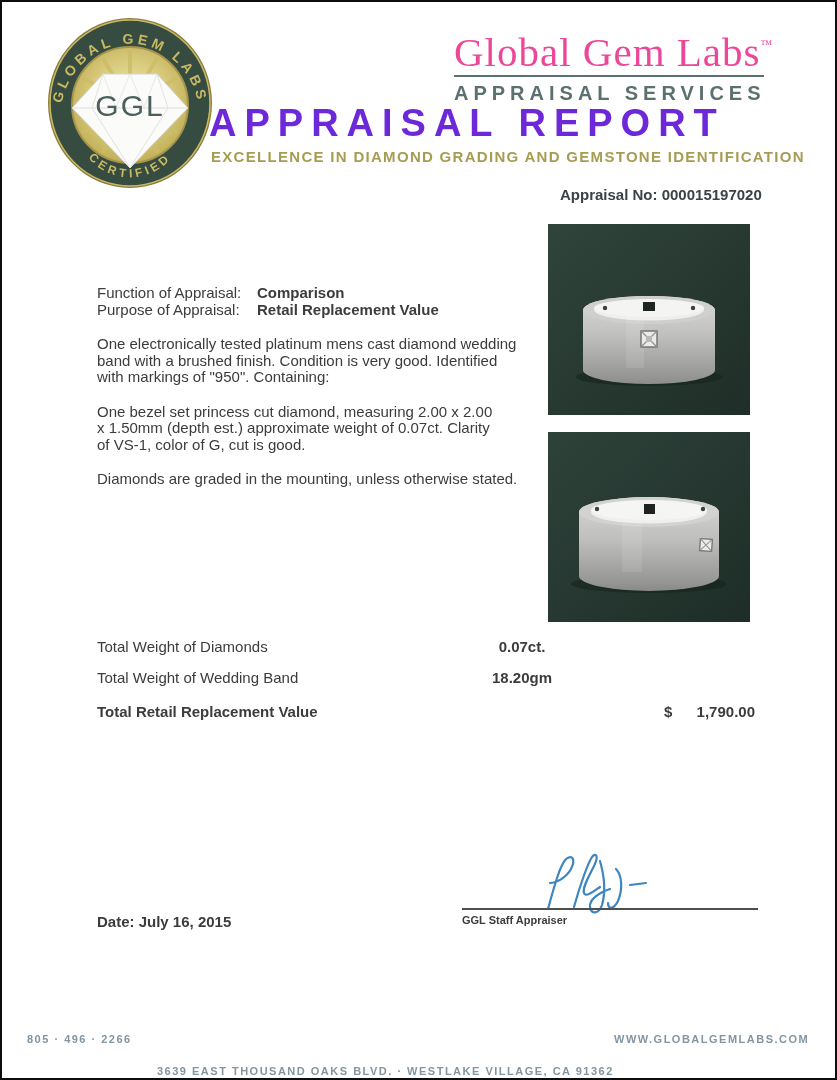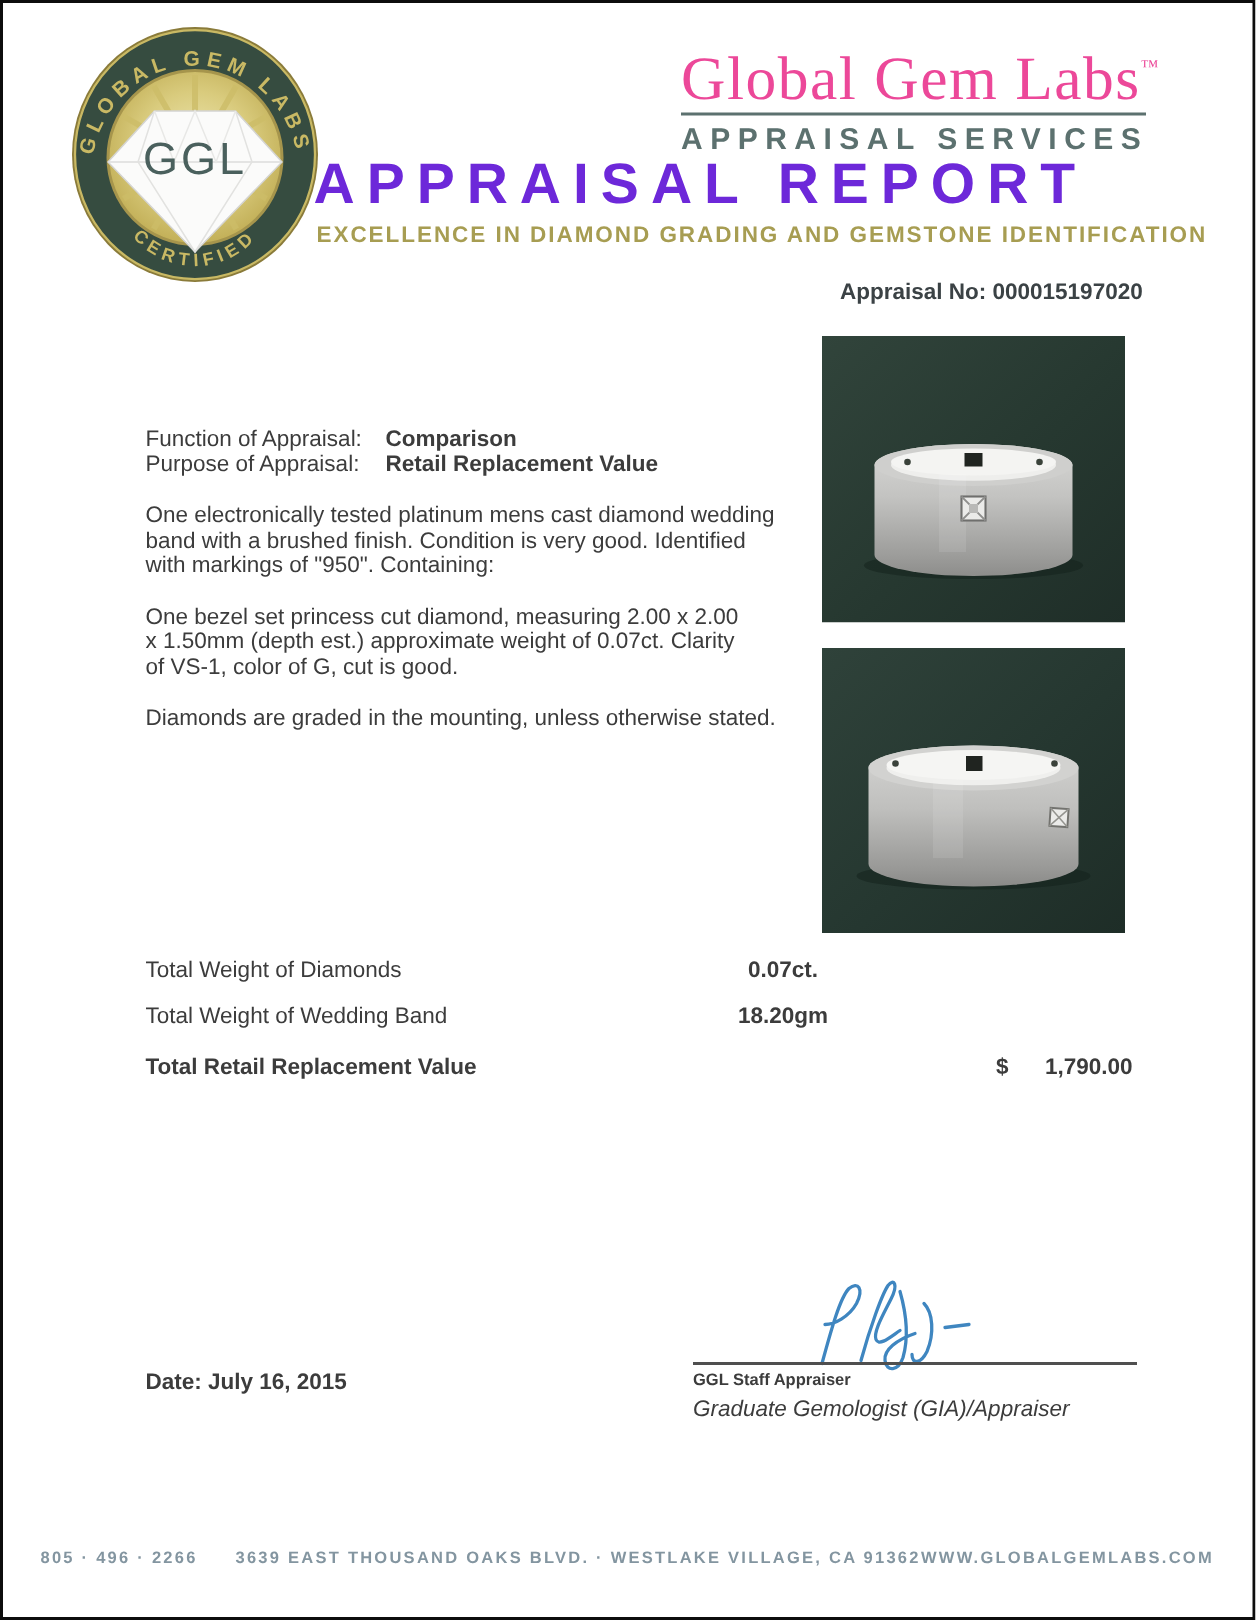--- a/index.html
+++ b/index.html
@@ -62,21 +62,21 @@
   .sig-line{position:absolute;left:460px;top:906px;width:296px;border-top:2px solid #4f4f4f;}
   .signer{position:absolute;left:460px;top:912px;font-size:11px;font-weight:bold;}
   .signer-title{position:absolute;left:460px;top:929px;font-size:15px;font-style:italic;}
   .date{position:absolute;left:95px;top:911px;font-size:15px;font-weight:bold;}
   
   .footer-item{
     position:absolute;top:1031px;font-size:11px;font-weight:bold;
     letter-spacing:1.5px;color:#8395a0;white-space:nowrap;
   }
   .f-phone{left:25px;}
-  .f-address{left:155px;}
+  .f-address{left:155px;margin-top:32px;}
   .f-site{left:612px;}
 </style>
 </head>
 <body>
 
 <div class="page">
 
   <div class="seal">
     <svg viewBox="0 0 168 174">
       <defs>
@@ -227,20 +227,19 @@
     <g fill="none" stroke="#3f86c0" stroke-width="2.2" stroke-linecap="round">
       <path d="M 18,62 C 24,40 30,18 36,12 C 42,7 46,12 41,22 C 36,31 26,36 20,36"></path>
       <path d="M 44,60 C 50,38 58,16 62,10 C 66,5 69,9 64,19 C 59,29 52,41 54,46 C 56,51 64,44 70,40"></path>
       <path d="M 70,14 C 74,28 76,44 72,58 C 69,67 61,68 60,60 C 59,53 68,46 80,42"></path>
       <path d="M 86,22 C 92,28 93,42 88,54 C 84,62 78,63 78,56"></path>
       <path d="M 100,38 L 116,36"></path>
     </g>
   </svg>
   <div class="sig-line"></div>
   <div class="signer">GGL Staff Appraiser</div>
-  <div class="signer-title">Graduate Gemologist (GIA)/Appraiser</div>
   <div class="date">Date: July 16, 2015</div>
 
   <div class="footer-item f-phone">805 · 496 · 2266</div>
   <div class="footer-item f-address">3639 EAST THOUSAND OAKS BLVD. · WESTLAKE VILLAGE, CA 91362</div>
   <div class="footer-item f-site">WWW.GLOBALGEMLABS.COM</div>
 
 </div>
 
 </body></html>

